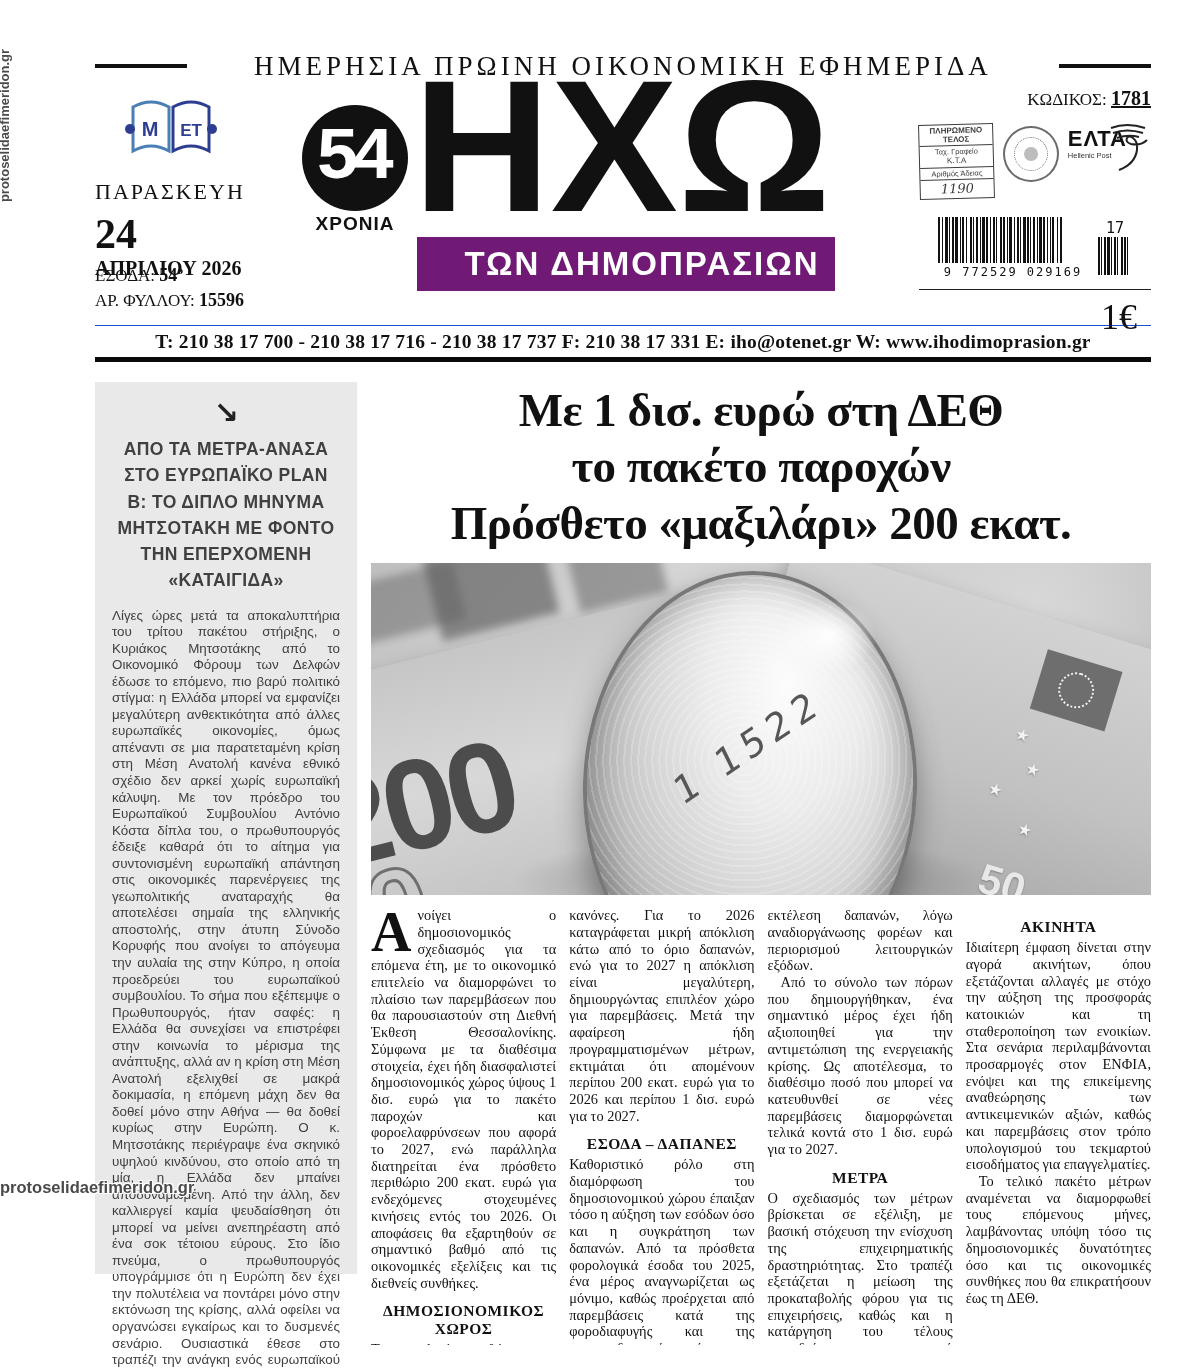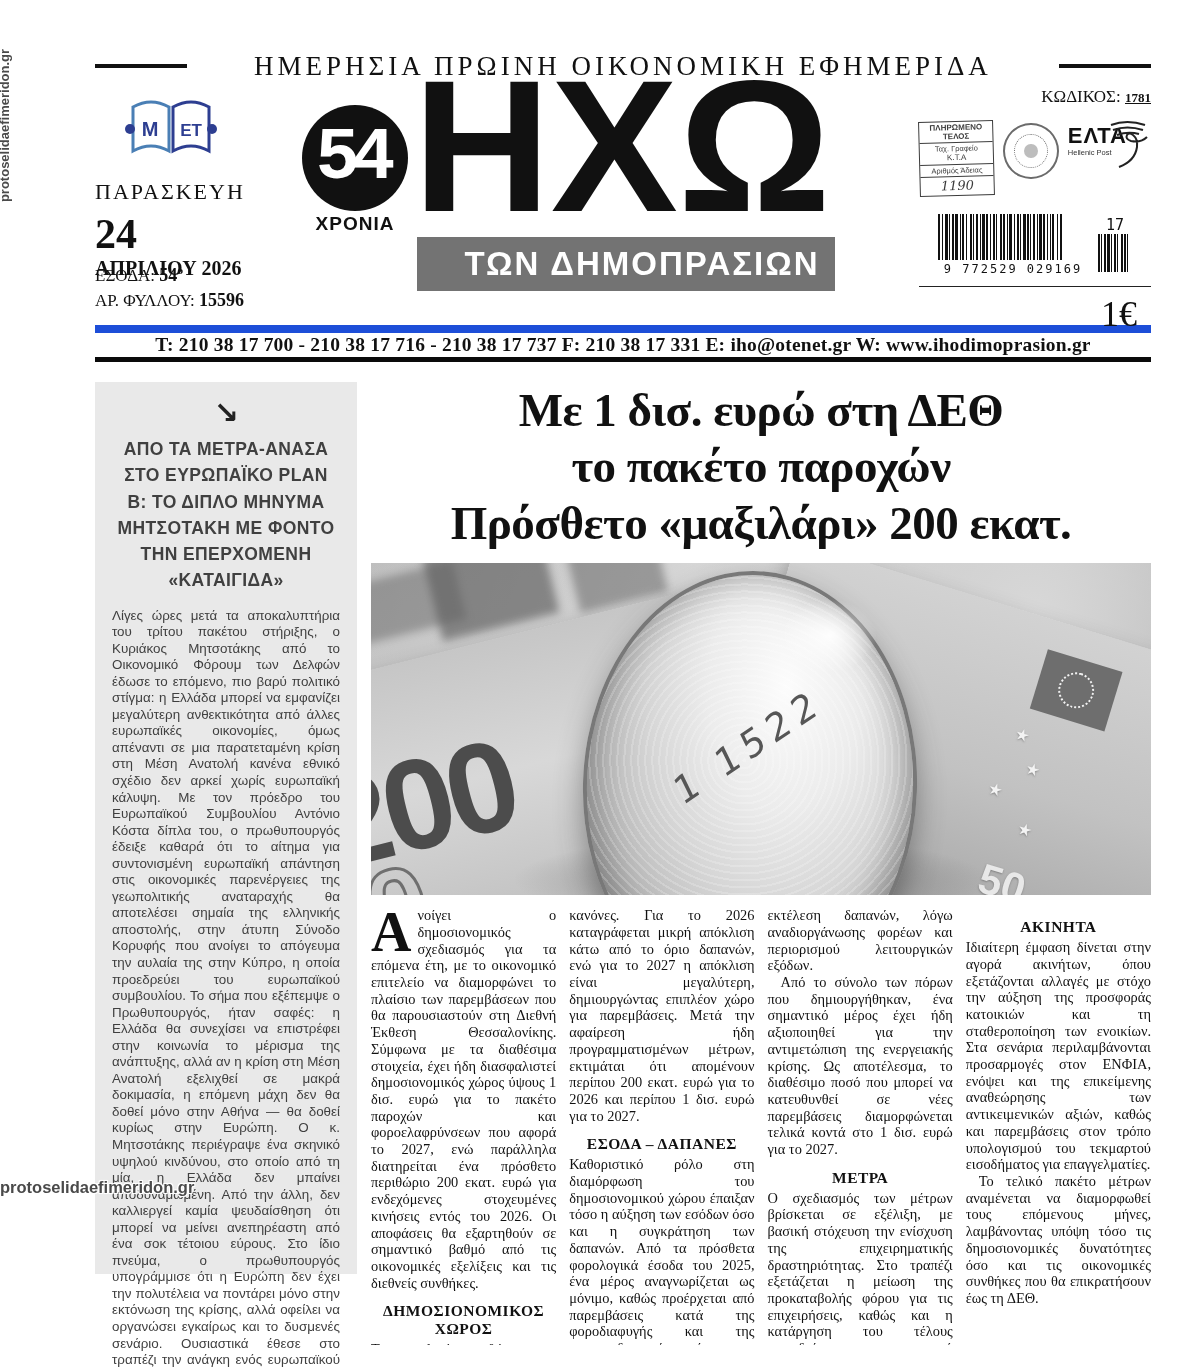--- a/index.html
+++ b/index.html
@@ -36,27 +36,27 @@
   .badge-wrap { position:absolute; left:0; top:30px; width:120px; text-align:center; }
   .badge-circle { width:106px; height:106px; border-radius:50%; background:#111; margin:0 auto;
                   display:flex; align-items:center; justify-content:center; }
   .badge-num { color:#fff; font-family:Liberation Mono, monospace; font-weight:bold;
                font-size:74px; letter-spacing:-9px; line-height:1; margin-left:-8px;}
   .badge-label { font-family:"Liberation Sans", sans-serif; font-weight:bold; font-size:19px;
                  letter-spacing:1px; margin-top:2px; }
   .iho-title { position:absolute; left:118px; top:-18px; font-family:"Liberation Sans", sans-serif;
                font-weight:bold; font-size:187px; line-height:0.96; letter-spacing:0px;
                transform:scaleX(1.02); transform-origin:left top; }
-  .subtitle-bar { position:absolute; left:122px; top:162px; width:418px; height:54px; background:#737373;
+  .subtitle-bar { position:absolute; left:122px; top:162px; width:418px; height:54px; background:#701a75;
                   color:#fff; display:flex; align-items:center; justify-content:center;
                   font-family:"Liberation Sans", sans-serif; font-weight:bold; font-size:33px; letter-spacing:2px;padding-left:32px; }
 
   .right-info { position:absolute; right:0; top:0; width:232px; }
   .kodikos { text-align:right; font-size:17px; }
-  .kodikos b { font-size:13px;text-decoration:underline; }
+  .kodikos b { font-size:20px;text-decoration:underline; }
   .stamps-row { display:flex; justify-content:flex-end; align-items:flex-start; gap:9px; margin-top:14px; }
   .paid-stamp { width:76px; border:1.5px solid #3c3c3c; color:#3c3c3c; text-align:center;
                 font-family:"Liberation Sans", sans-serif; transform:rotate(-1.5deg); }
   .paid-stamp .r1 { font-size:8px; font-weight:bold; border-bottom:1px solid #3c3c3c; padding:1px 0; line-height:1.15;}
   .paid-stamp .r2 { font-size:7.5px; padding-top:1px; }
   .paid-stamp .r3 { font-size:8px; border-bottom:1px solid #3c3c3c; padding-bottom:2px; }
   .paid-stamp .r4 { font-size:7.5px; border-bottom:1px solid #3c3c3c; padding:1px 0; }
   .paid-stamp .r5 { font-size:13px; font-style:italic; font-family:"DejaVu Serif", serif; padding:1px 0 2px; }
   .round-stamp { width:56px; height:56px; border-radius:50%; border:2px solid #6b6b6b; position:relative; margin-top:2px;}
   .round-stamp::before { content:""; position:absolute; inset:9px; border-radius:50%; border:1.5px dotted #777; }
@@ -68,21 +68,21 @@
 
   .barcode-block { display:flex; justify-content:center; align-items:flex-end; gap:10px; margin-top:18px; }
   .barcode-main { text-align:center; }
   .barcode-digits { font-family:"DejaVu Sans Mono", monospace; font-size:12px; letter-spacing:2px; margin-top:-2px;}
   .barcode-addon { text-align:center; }
   .barcode-addon .addon-num { font-family:"DejaVu Sans Mono", monospace; font-size:15px; }
   .price-block { margin-top:10px; border-top:1.5px solid #222; padding:6px 14px 0 0; text-align:right;
                  font-size:36px; font-family:"Liberation Serif", serif; }
 
   
-  .contact-bar { border-top:8px solid #1d4ed8; border-bottom:5px solid #0a0a0a; height:37px;
+  .contact-bar { border-top:1px solid #1d4ed8; border-bottom:5px solid #0a0a0a; height:37px;
                  display:flex; align-items:center; justify-content:center; }
   .contact-bar span { font-weight:bold; font-size:19.5px; letter-spacing:0.2px; white-space:nowrap; }
 
   
   .content { margin-top:20px; display:flex; gap:14px; }
 
   .sidebar { width:262px; min-width:262px; background:#e9e9e9; padding:16px 17px; height:892px; }
   .sidebar-arrow { text-align:center; font-family:"DejaVu Sans", sans-serif; font-size:30px; font-weight:bold;
                    color:#222; line-height:1; }
   .sidebar-title { margin-top:8px; text-align:center; font-family:"Liberation Sans", sans-serif;

